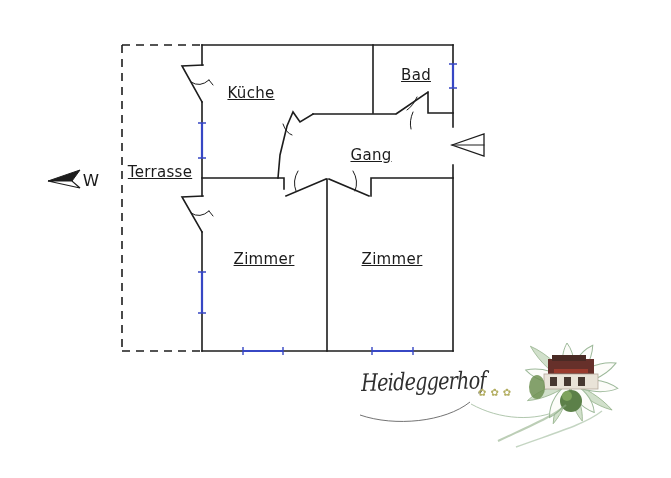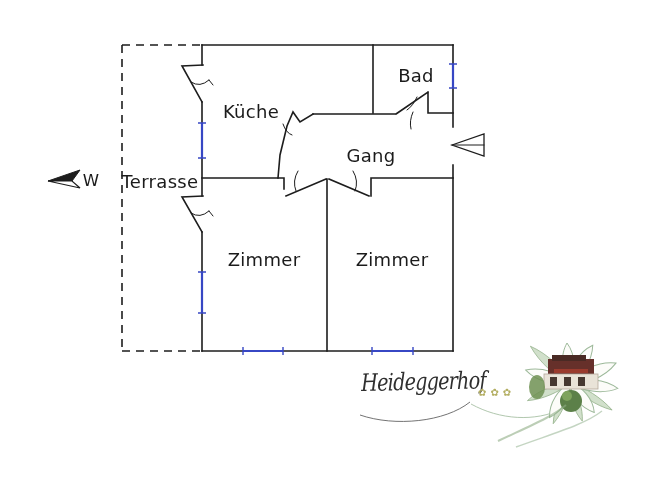--- a/index.html
+++ b/index.html
@@ -25,21 +25,21 @@
   .w    {fill:none;stroke:var(--wall);stroke-width:1.6;stroke-linecap:square;}
   .thin {fill:none;stroke:var(--wall);stroke-width:1;stroke-linecap:round;}
   .dash {fill:none;stroke:var(--wall);stroke-width:1.6;stroke-dasharray:8 6;}
   .win  {fill:none;stroke:var(--window_blue);stroke-width:2.2;}
   .wint {fill:none;stroke:var(--window_blue);stroke-width:1.4;}
   .entr {fill:#ffffff;stroke:var(--wall);stroke-width:1.3;stroke-linejoin:miter;}
   .comp-top{fill:var(--wall);stroke:var(--wall);stroke-width:1;}
   .comp-bot{fill:#ffffff;stroke:var(--wall);stroke-width:1.2;stroke-linejoin:miter;}
   .room-label{
     position:absolute;transform:translate(-50%,-50%);
-    font-size:18px;color:var(--label_text);white-space:nowrap;letter-spacing:.3px;
+    font-size:15px;color:var(--label_text);white-space:nowrap;letter-spacing:.3px;text-decoration:underline;
   }
   .compass-label{
     position:absolute;transform:translate(-50%,-50%);
     font-size:16.5px;color:var(--label_text);
   }
   .brand-name{
     position:absolute;left:361px;top:369px;
     font-family:"DejaVu Serif",serif;font-style:italic;font-size:24px;
     color:var(--brand_text);letter-spacing:-1px;white-space:nowrap;
     transform:scaleX(.8) rotate(-1deg);transform-origin:left top;
@@ -95,24 +95,24 @@
       <polygon class="entr" points="452,145 484,134 484,156"></polygon>
       <path class="thin" d="M452 145 H484"></path>
     </g>
 
     <g>
       <polygon class="comp-top" points="48,181 80,170 72,181"></polygon>
       <polygon class="comp-bot" points="48,181 72,181 80,188"></polygon>
     </g>
   </svg>
 
-  <div class="room-label" style="left:251px;top:111px">Küche</div>
+  <div class="room-label" style="left:251px;top:93px">Küche</div>
   <div class="room-label" style="left:416px;top:75px">Bad</div>
   <div class="room-label" style="left:371px;top:155px">Gang</div>
-  <div class="room-label" style="left:160px;top:181px">Terrasse</div>
+  <div class="room-label" style="left:160px;top:172px">Terrasse</div>
   <div class="room-label" style="left:264px;top:259px">Zimmer</div>
   <div class="room-label" style="left:392px;top:259px">Zimmer</div>
 
   <div class="compass-label" style="left:91px;top:180px">W</div>
 
   <div class="brand-name">Heideggerhof</div>
   <div class="brand-stars">✿✿✿</div>
 
   <svg class="flourish-svg" width="220" height="36" viewBox="0 0 220 36">
     <path d="M120 6 C95 26 45 31 10 19" fill="none" stroke="#5a5a5a" stroke-width="1" opacity=".85"></path>

